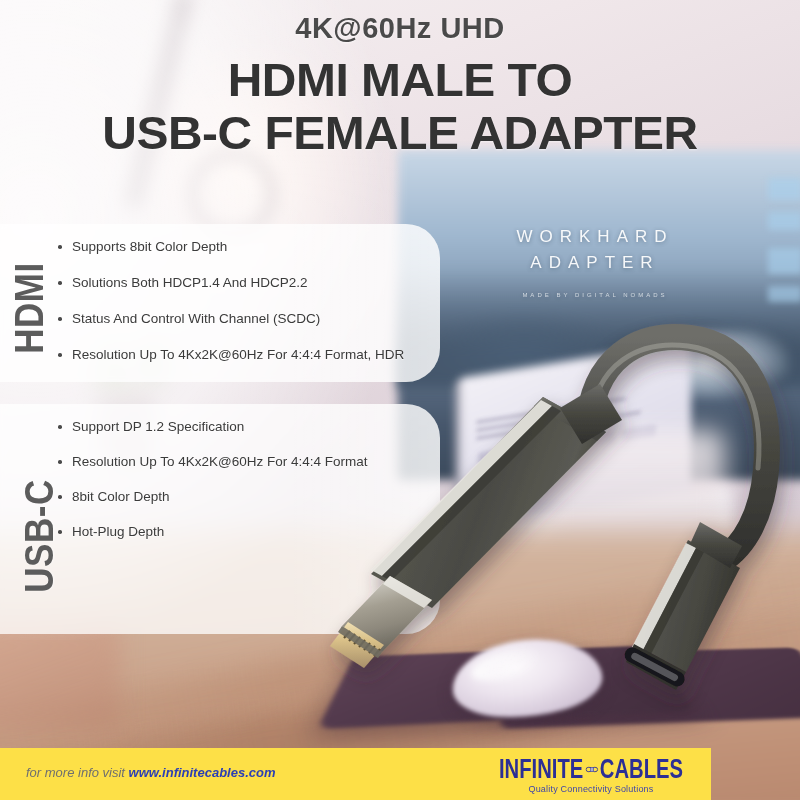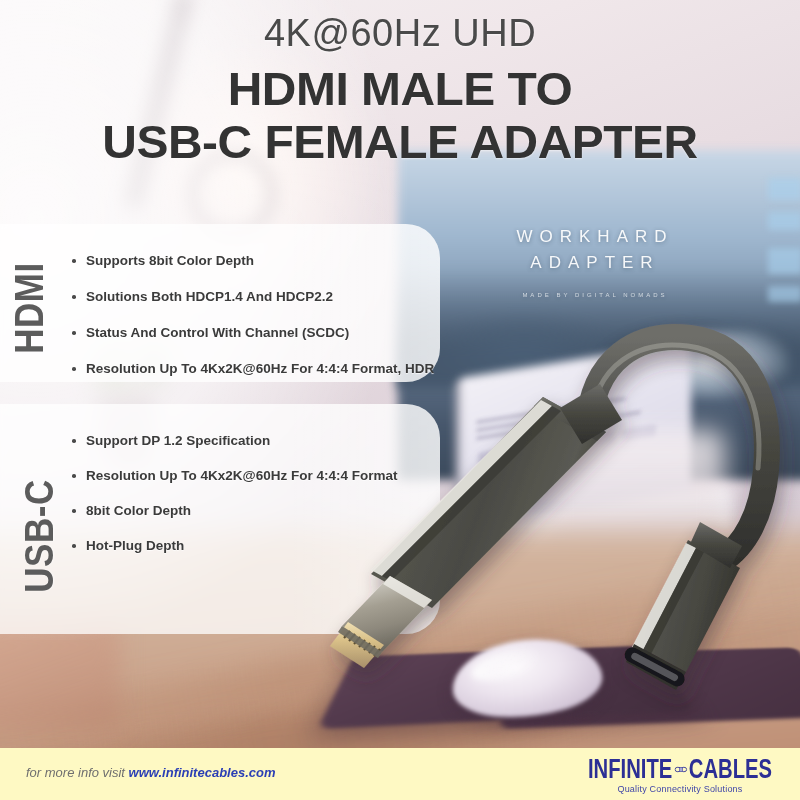--- a/index.html
+++ b/index.html
@@ -193,21 +193,21 @@
     background:linear-gradient(90deg,rgba(255,255,255,0),rgba(255,255,255,.28));
     border-radius:0 34px 34px 0;
   }
 
   
   #title-block{
     position:absolute;left:0;top:14px;width:800px;text-align:center;
     z-index:6;
   }
   #eyebrow{
-    font-size:38px;font-weight:400;color:#4a4a4a;
+    font-size:29px;font-weight:700;color:#4a4a4a;
     letter-spacing:.5px;line-height:1;
     text-shadow:0 1px 2px rgba(255,255,255,.65);
   }
   .title-line{
     font-size:47px;font-weight:700;color:#333333;
     letter-spacing:-.5px;line-height:53px;
     text-shadow:0 1px 2px rgba(255,255,255,.5);
     transform:scaleX(1.02);
   }
   #title-1{margin-top:10px;}
@@ -224,21 +224,21 @@
   #label-hdmi{
     left:-26px;top:288px;width:110px;text-align:center;
     font-size:35px;transform:rotate(-90deg) scaleY(1.18);
   }
   #label-usbc{
     left:-36px;top:516px;width:150px;text-align:center;
     font-size:35px;transform:rotate(-90deg) scaleY(1.18);
   }
 
   
-  .bullets{position:absolute;z-index:7;list-style:none;margin:14px;padding:0;font-weight:bold;}
+  .bullets{position:absolute;z-index:7;list-style:none;margin:0;padding:0;}
   #bullets-hdmi{left:56px;top:238px;width:375px;}
   #bullets-usbc{left:56px;top:418px;width:375px;}
   .bullets li{
     position:relative;
     font-size:13.5px;color:#3b3b3b;
     line-height:18px;
     padding-left:16px;
     margin-bottom:18px;
     text-shadow:0 1px 1px rgba(255,255,255,.75);
   }
@@ -246,22 +246,22 @@
   .bullets li::before{
     content:"";position:absolute;left:2px;top:7px;
     width:3.5px;height:3.5px;border-radius:50%;background:#4a4a4a;
   }
 
   
   #product{position:absolute;left:0;top:0;width:800px;height:800px;z-index:8;pointer-events:none;}
 
   
   #footer{
-    position:absolute;left:0;bottom:0;width:800px;height:52px;
-    background:#fef9c3;
+    position:absolute;left:0;bottom:0;width:711px;height:52px;
+    background:#fde047;
     z-index:10;
   }
   #footer-text{
     position:absolute;left:26px;top:17px;
     font-size:13px;font-style:italic;color:#6f6f6f;
   }
   #footer-url{
     color:#2b3fb5;font-weight:700;font-style:italic;
   }
   #logo{

